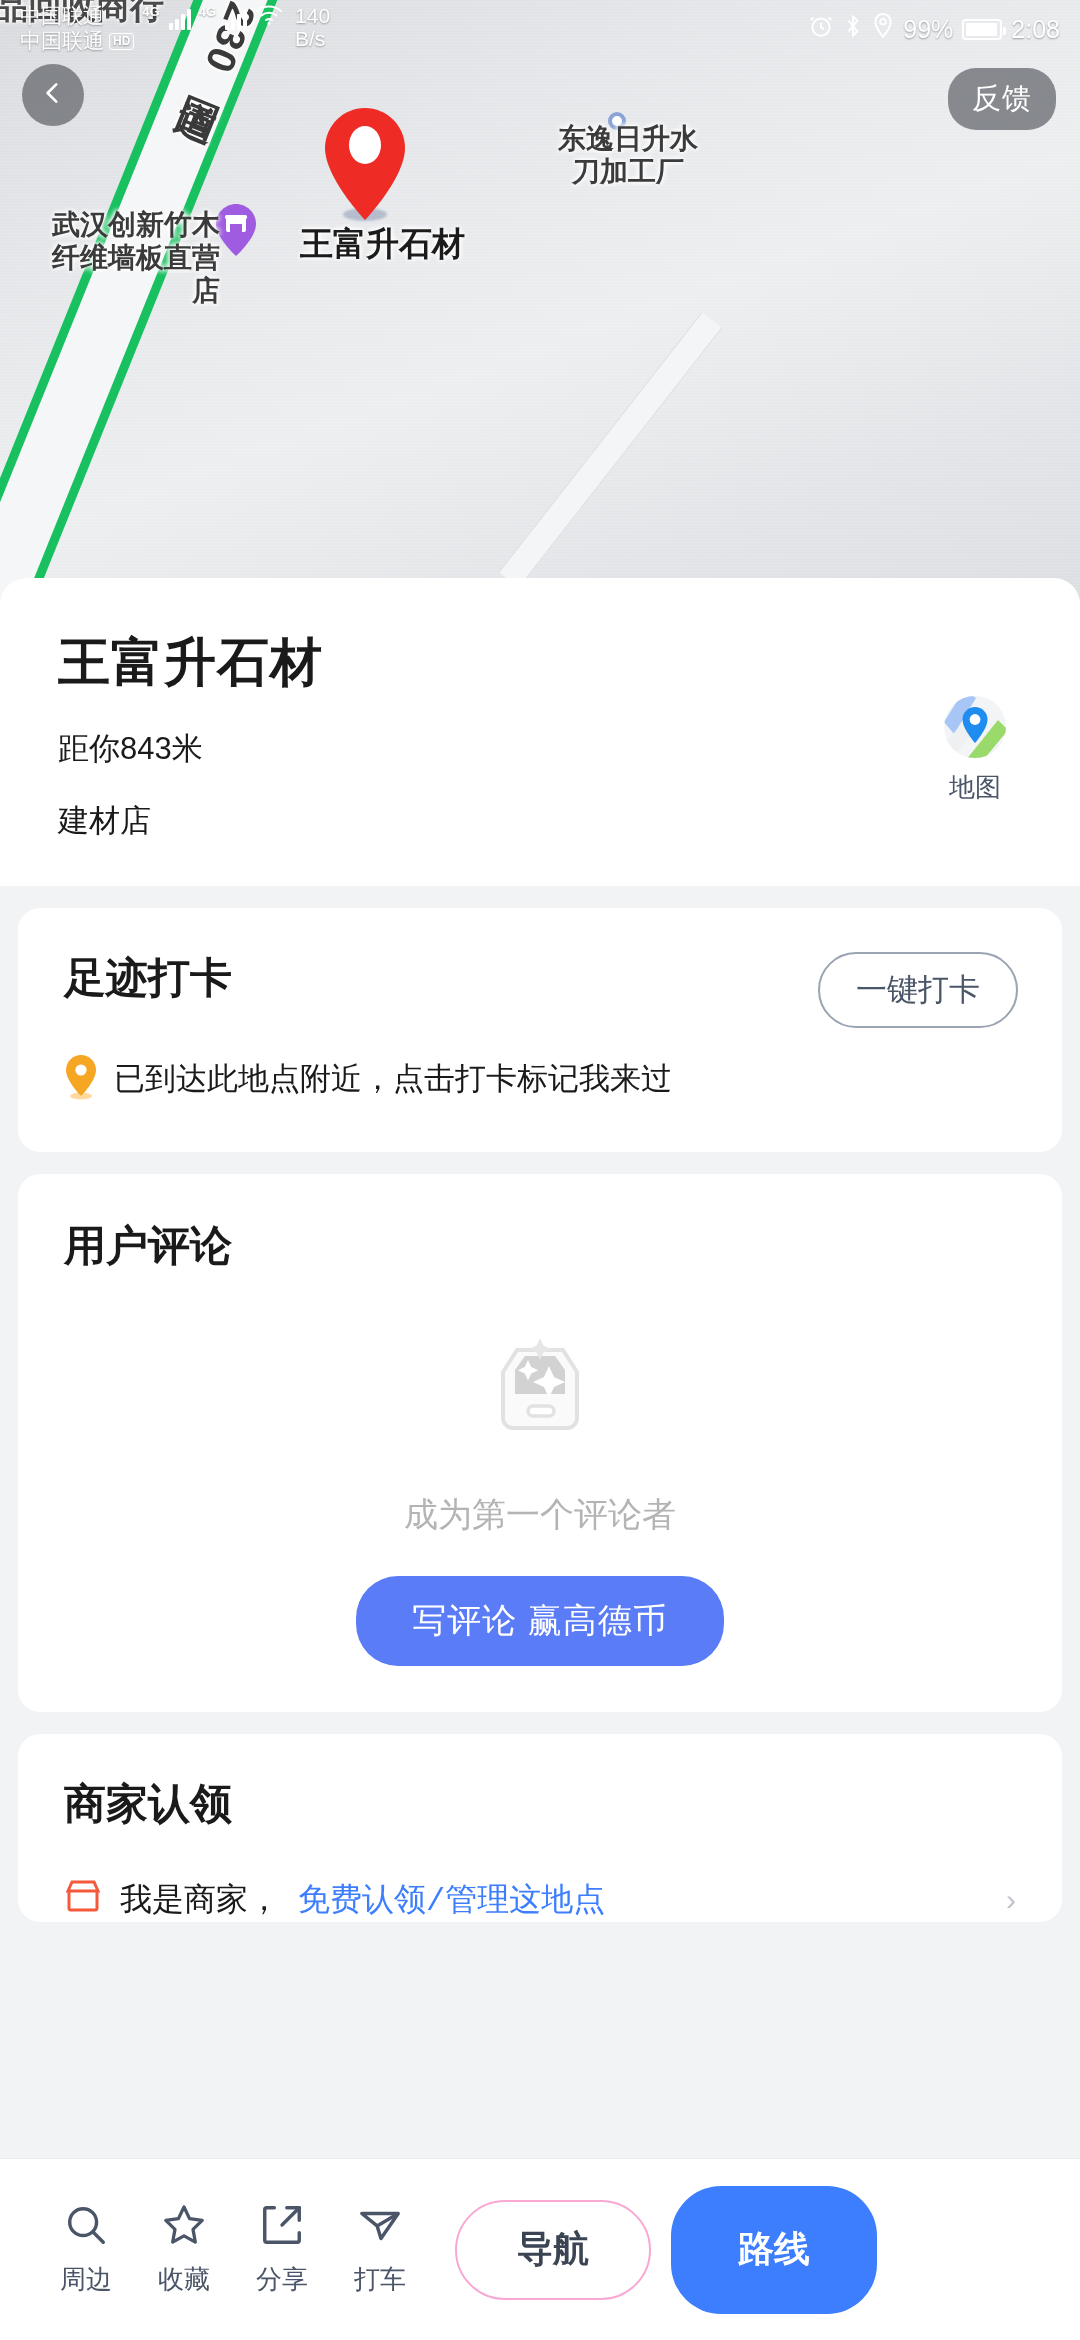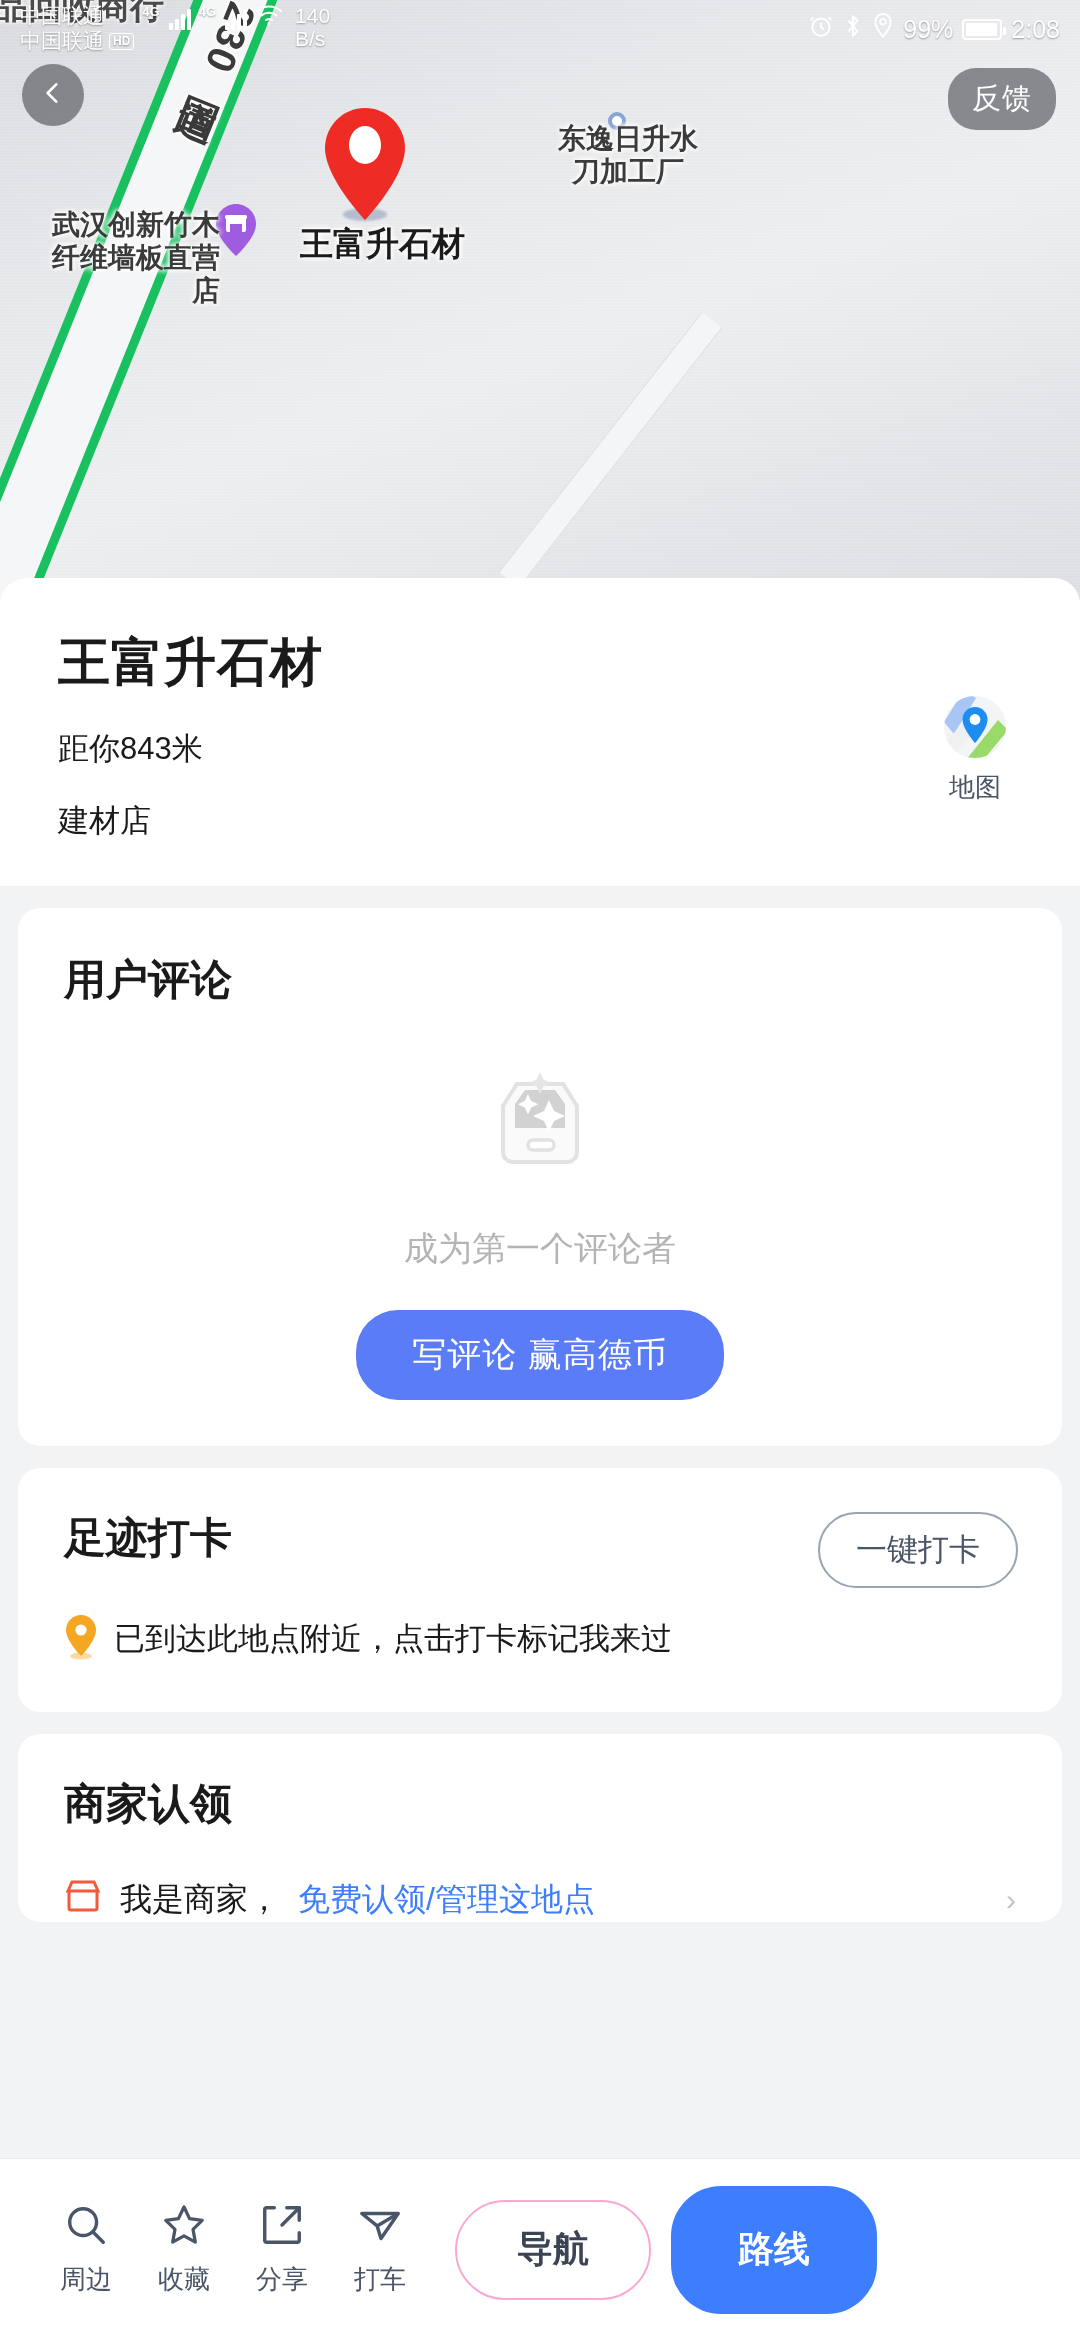--- a/index.html
+++ b/index.html
@@ -163,21 +163,21 @@
   }
   .foot-row{ display:flex; align-items:center; gap:16px; margin-top:48px; }
   .foot-text{ font-size:31px; color:#1a1a1a; }
 
   
   .merchant{ padding:42px 46px 0; }
   .merchant-row{
     display:flex; align-items:center; gap:18px; margin-top:46px;
     font-size:32px; color:#1a1a1a;
   }
-  .merchant-link{ color:#3d7eff; }
+  .merchant-link{ color:#3d7eff;font-family:Liberation Mono, monospace; }
   .chev-right{ margin-left:auto; color:#bfc4cc; font-size:30px; }
 
   .bg-clip-text{
     position:absolute; left:690px; bottom:4px;
     font-size:30px; color:#1a1a1a; white-space:nowrap;
   }
 
   
   .bottombar{
     position:absolute; left:0; bottom:0; width:1080px; height:182px;
@@ -333,53 +333,53 @@
             <polygon points="0,52 20,30 30,40 8,66" fill="#eef0f2"></polygon>
           </g>
           <path d="M33 13c-7 0-12.5 5.5-12.5 12.5C20.5 35 33 49 33 49s12.5-14 12.5-23.5C45.5 18.5 40 13 33 13z" fill="#1f8cf0"></path>
           <circle cx="33" cy="25.5" r="5.4" fill="#fff"></circle>
         </svg>
       </span>
       <span class="map-entry-label">地图</span>
     </div>
   </div>
 
+  <div class="card foot">
+    <div class="sec-title">足迹打卡</div>
+    <button class="ghost-btn">一键打卡</button>
+    <div class="foot-row">
+      <span>
+        <svg width="34" height="46" viewBox="0 0 34 46">
+          <ellipse cx="17" cy="42" rx="11" ry="3.6" fill="#ffd9a0"></ellipse>
+          <path d="M17 1C8.7 1 2 7.7 2 16c0 11 15 26 15 26s15-15 15-26C32 7.7 25.3 1 17 1z" fill="#f5a623"></path>
+          <circle cx="17" cy="16" r="5.6" fill="#fff"></circle>
+        </svg>
+      </span>
+      <span class="foot-text">已到达此地点附近，点击打卡标记我来过</span>
+    </div>
+  </div>
+
   <div class="card reviews">
     <div class="sec-title">用户评论</div>
     <div class="empty">
       <span>
         <svg width="150" height="150" viewBox="0 0 150 150" fill="none">
           <path d="M38 62 L52 40 H98 L112 62 V108 a10 10 0 0 1 -10 10 H48 a10 10 0 0 1 -10 -10 Z" stroke="#e2e2e2" stroke-width="4" fill="#fafafa"></path>
           <path d="M50 60 L60 46 H90 L100 60 V84 H50 Z" fill="#d2d2d2"></path>
           <rect x="63" y="96" width="26" height="10" rx="5" stroke="#e2e2e2" stroke-width="3.5" fill="#fff"></rect>
           <path d="M75 28 l3.4 7.6 7.6 3.4 -7.6 3.4 -3.4 7.6 -3.4 -7.6 -7.6 -3.4 7.6 -3.4z" fill="#e6e6e6"></path>
           <path d="M84 56 l5 11 11 5 -11 5 -5 11 -5 -11 -11 -5 11 -5z" fill="#fff"></path>
           <path d="M63 50 l3.2 7 7 3.2 -7 3.2 -3.2 7 -3.2 -7 -7 -3.2 7 -3.2z" fill="#fff"></path>
         </svg>
       </span>
       <div class="empty-text">成为第一个评论者</div>
       <button class="write-btn">写评论  赢高德币</button>
     </div>
   </div>
 
-  <div class="card foot">
-    <div class="sec-title">足迹打卡</div>
-    <button class="ghost-btn">一键打卡</button>
-    <div class="foot-row">
-      <span>
-        <svg width="34" height="46" viewBox="0 0 34 46">
-          <ellipse cx="17" cy="42" rx="11" ry="3.6" fill="#ffd9a0"></ellipse>
-          <path d="M17 1C8.7 1 2 7.7 2 16c0 11 15 26 15 26s15-15 15-26C32 7.7 25.3 1 17 1z" fill="#f5a623"></path>
-          <circle cx="17" cy="16" r="5.6" fill="#fff"></circle>
-        </svg>
-      </span>
-      <span class="foot-text">已到达此地点附近，点击打卡标记我来过</span>
-    </div>
-  </div>
-
   <div class="card merchant">
     <div class="sec-title">商家认领</div>
     <div class="merchant-row">
       <span>
         <svg width="38" height="34" viewBox="0 0 38 34" fill="none" stroke="#f4593c" stroke-width="3">
           <path d="M4 12 L8 3 H30 L34 12 Z"></path>
           <path d="M5 12 v17 a2 2 0 0 0 2 2 h24 a2 2 0 0 0 2 -2 v-17"></path>
         </svg>
       </span>
       <span>我是商家，</span>

